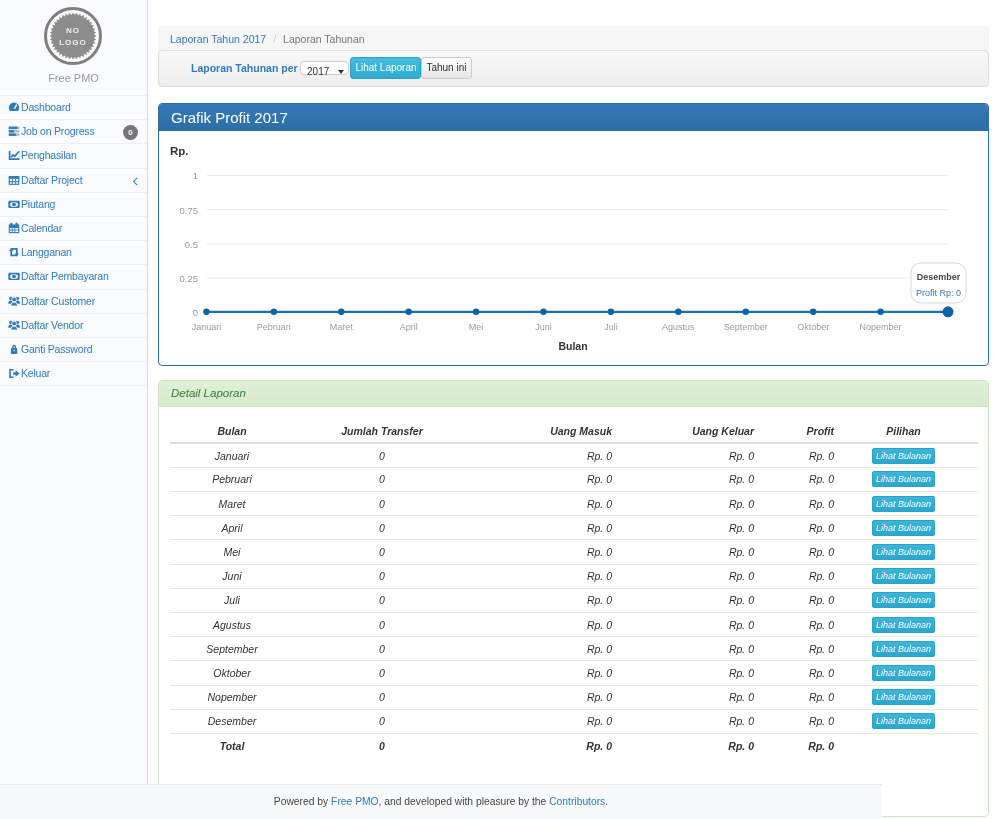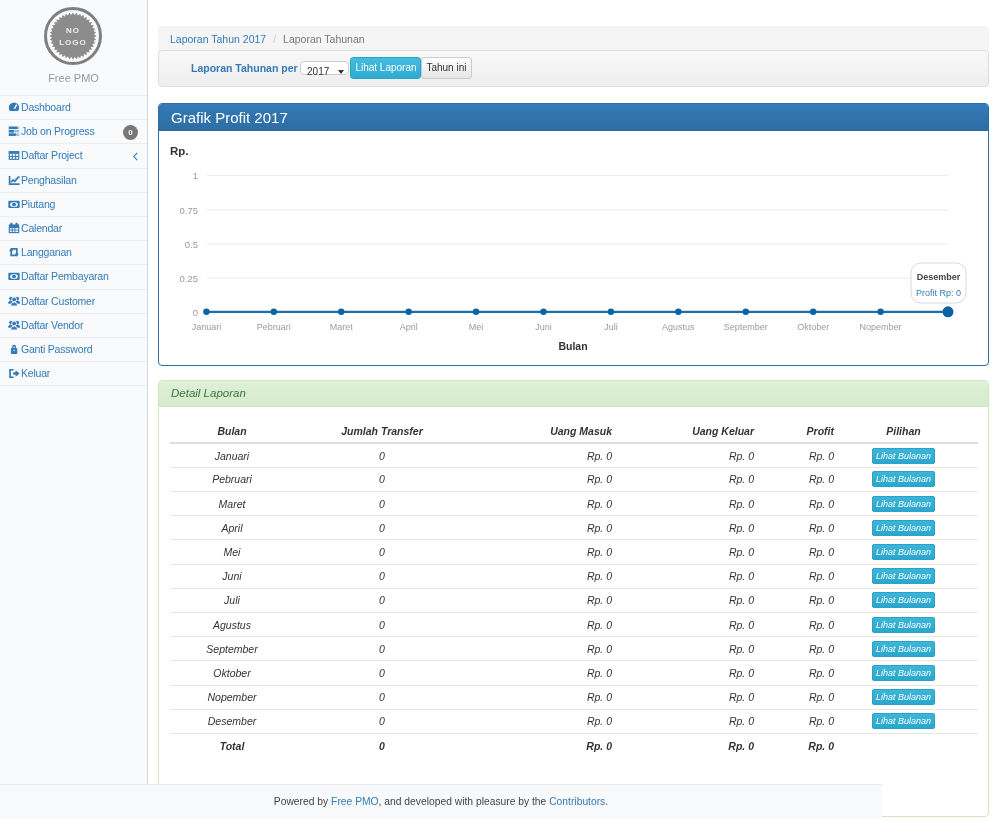--- a/index.html
+++ b/index.html
@@ -76,36 +76,36 @@
               <rect x="0.8" y="8.4" width="10.5" height="2.5" fill="#337ab7"></rect>
             </g>
             <rect x="0.8" y="1.6" width="8.6" height="2.5" fill="#337ab7"></rect>
             <rect x="0.8" y="5" width="5" height="2.5" fill="#337ab7"></rect>
             <rect x="0.8" y="8.4" width="7" height="2.5" fill="#337ab7"></rect>
           </svg>Job on Progress</a>
         <span class="badge0">0</span>
       </li>
       <li>
         <a href="#"><svg width="12" height="12">
+            <polyline points="1.6,2 1.6,10.2 11.6,10.2" stroke="#337ab7" stroke-width="1.7" fill="none"></polyline>
+            <polyline points="2.9,8.3 5.1,5.9 6.7,7.3 9.9,3.6" stroke="#337ab7" stroke-width="1.7" fill="none"></polyline>
+            <polygon points="9,2.7 11.8,2 11.1,4.8" fill="#337ab7"></polygon>
+          </svg>Penghasilan</a>
+      </li>
+      <li>
+        <a href="#"><svg width="12" height="12">
             <rect x="1.3" y="2.7" width="9.4" height="7.6" fill="none" stroke="#337ab7" stroke-width="1.1"></rect>
             <rect x="0.8" y="2.2" width="10.4" height="2.6" fill="#337ab7"></rect>
             <line x1="4.3" y1="4.8" x2="4.3" y2="10.8" stroke="#337ab7" stroke-width="1"></line>
             <line x1="7.7" y1="4.8" x2="7.7" y2="10.8" stroke="#337ab7" stroke-width="1"></line>
             <line x1="0.8" y1="7.6" x2="11.2" y2="7.6" stroke="#337ab7" stroke-width="1"></line>
           </svg>Daftar Project</a>
         <svg class="chev" width="5" height="9">
           <polyline points="4.2,0.8 0.8,4.5 4.2,8.2" stroke="#337ab7" stroke-width="1.1" fill="none"></polyline>
         </svg>
-      </li>
-      <li>
-        <a href="#"><svg width="12" height="12">
-            <polyline points="1.6,2 1.6,10.2 11.6,10.2" stroke="#337ab7" stroke-width="1.7" fill="none"></polyline>
-            <polyline points="2.9,8.3 5.1,5.9 6.7,7.3 9.9,3.6" stroke="#337ab7" stroke-width="1.7" fill="none"></polyline>
-            <polygon points="9,2.7 11.8,2 11.1,4.8" fill="#337ab7"></polygon>
-          </svg>Penghasilan</a>
       </li>
       <li>
         <a href="#"><svg width="12" height="12">
             <rect x="0.3" y="2.8" width="11.4" height="7.2" rx="1.1" fill="#337ab7"></rect>
             <ellipse cx="6" cy="6.4" rx="3.9" ry="2.5" fill="#f9fafc"></ellipse>
             <circle cx="6" cy="6.4" r="1.9" fill="#337ab7"></circle>
           </svg>Piutang</a>
       </li>
       <li>
         <a href="#"><svg width="12" height="12">

